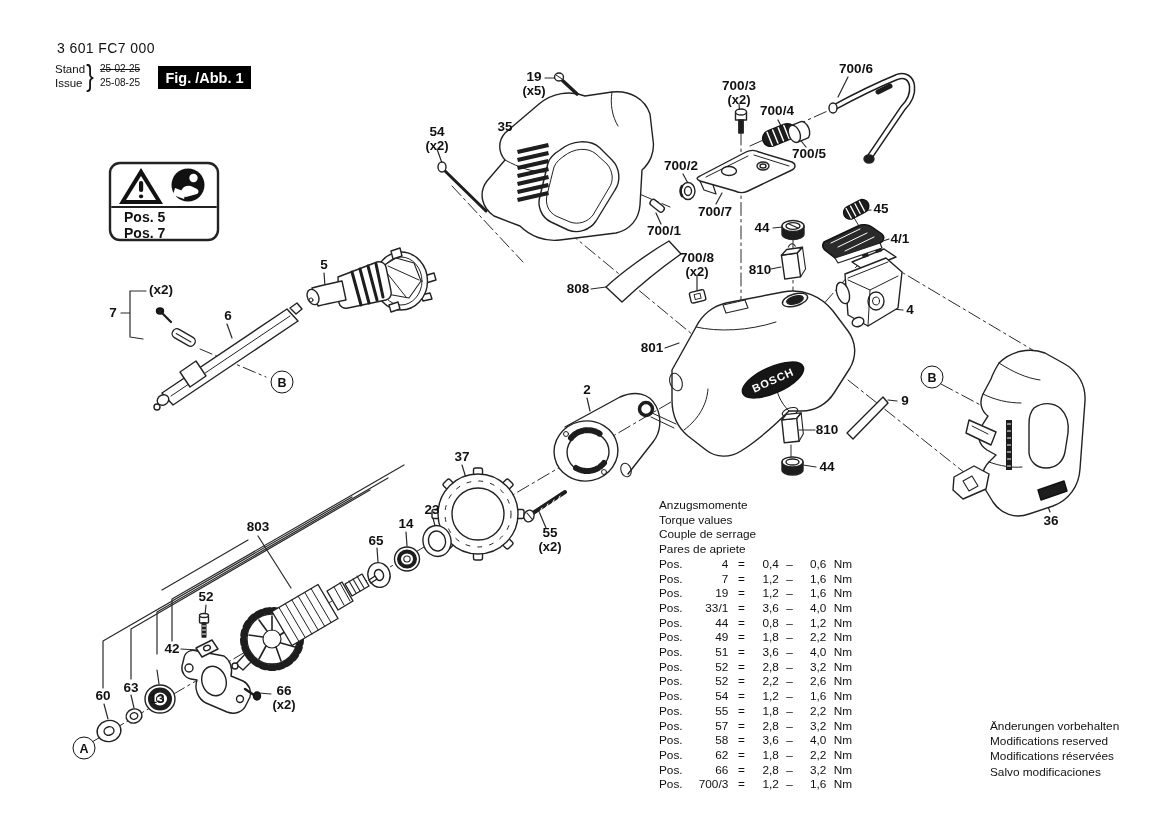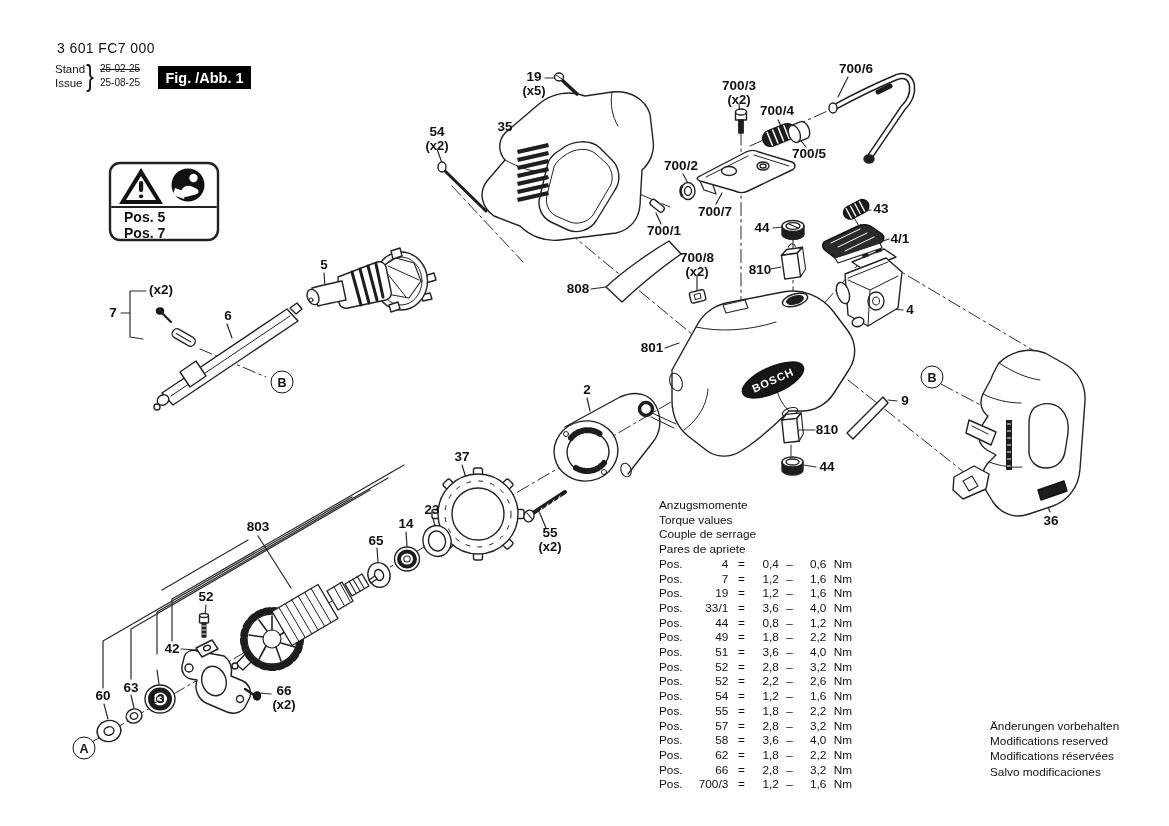--- a/index.html
+++ b/index.html
@@ -483,21 +483,21 @@
     </div>
       <div class="plabel" style="left: 715px; top: 212px;">
       <div>700/7</div>
       <div class="sub"></div>
     </div>
       <div class="plabel" style="left: 664px; top: 231px;">
       <div>700/1</div>
       <div class="sub"></div>
     </div>
       <div class="plabel" style="left: 881px; top: 209px;">
-      <div>43</div>
+      <div>45</div>
       <div class="sub"></div>
     </div>
       <div class="plabel" style="left: 762px; top: 228px;">
       <div>44</div>
       <div class="sub"></div>
     </div>
       <div class="plabel" style="left: 900px; top: 239px;">
       <div>4/1</div>
       <div class="sub"></div>
     </div>

